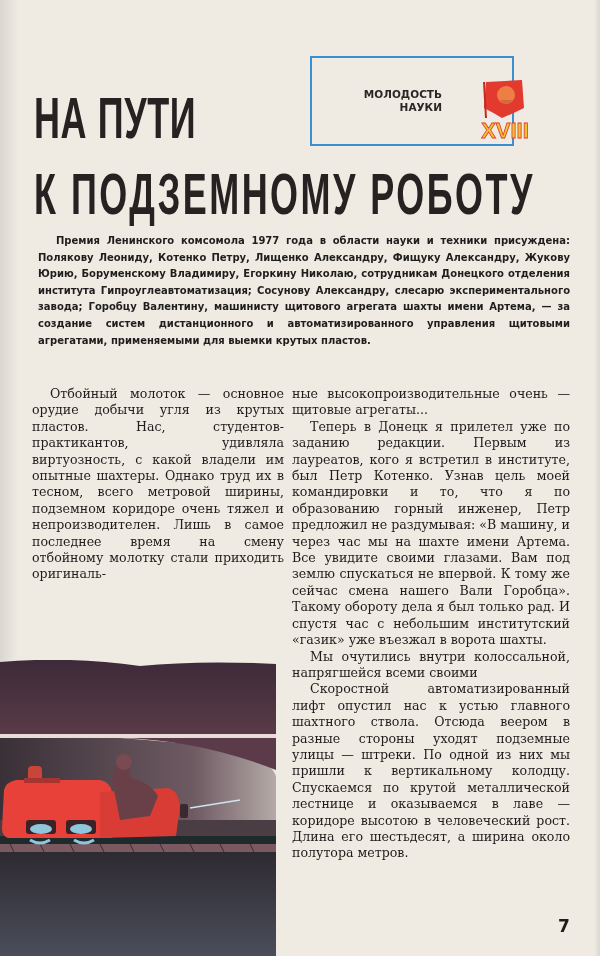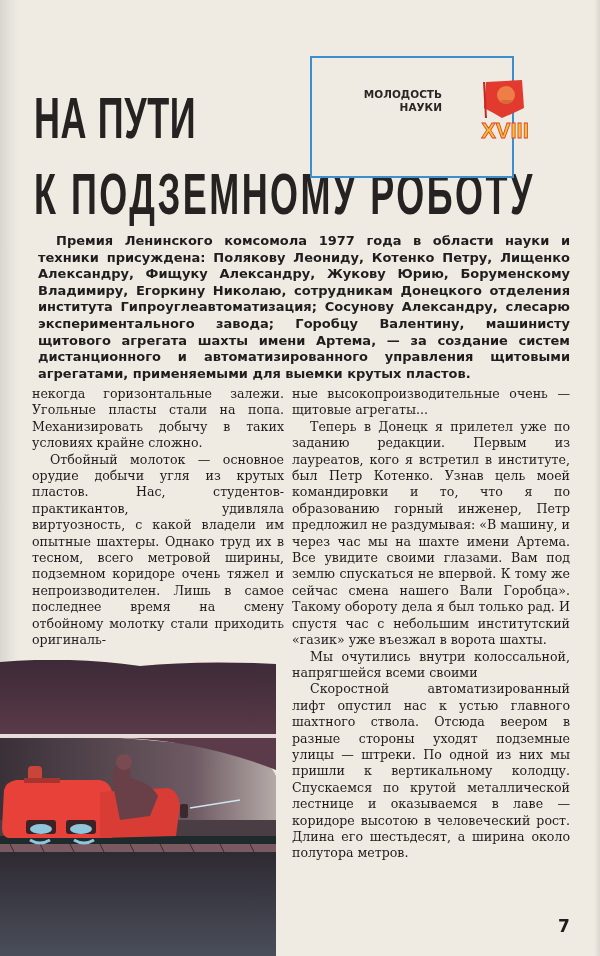--- a/index.html
+++ b/index.html
@@ -21,37 +21,37 @@
     position:absolute; left:34px;
     font-family:"Liberation Sans", sans-serif; font-weight:bold;
     color:#262222; white-space:nowrap;
     transform-origin:left top;
     letter-spacing:1px;
   }
   #title1 { top:84px; font-size:58px; transform:scaleX(0.62); }
   #title2 { top:160px; font-size:58px; transform:scaleX(0.62); letter-spacing:4px; }
 
   .badge {
-    position:absolute; left:310px; top:56px; width:204px; height:122px;
+    position:absolute; left:310px; top:56px; width:204px; height:90px;
     border:2px solid #3b8fcf; box-sizing:border-box; background:#efeae2;
   }
   .badge-text {
     position:absolute; left:20px; top:30px; width:110px;
     font-family:"DejaVu Sans", sans-serif; font-weight:bold; font-size:10.5px;
     line-height:13px; color:#2a2626; text-align:right;
   }
   .badge-text span { display:block; }
   .emblem {
     position:absolute; left:138px; top:20px; width:54px; height:64px;margin-left:28px;
   }
 
   .intro {
     position:absolute; left:38px; top:233px; width:532px;
     font-family:"DejaVu Sans", sans-serif; font-weight:bold;
-    font-size:13px; line-height:16.6px; color:#1f1d1d;
+    font-size:10px; line-height:16.6px; color:#1f1d1d;
     text-align:justify; text-indent:18px;
   }
 
   .col {
     position:absolute; font-size:12.6px; line-height:16.4px;
     text-align:justify; color:#1e1c1c;
   }
   .col p { margin:0; text-indent:18px; }
   .col p.cont { text-indent:0; }
   #col-left { left:32px; top:386px; width:252px; }
@@ -86,21 +86,20 @@
       <circle cx="28" cy="17" r="9" fill="#f0894a" opacity="0.85"></circle>
       <path d="M22 22 Q28 30 35 22" fill="#d36a3a"></path>
       <text x="27" y="60" text-anchor="middle" font-family="Liberation Sans, sans-serif" font-weight="bold" font-size="22" fill="#f2c230" stroke="#e23a2e" stroke-width="0.8">XVIII</text>
     </svg>
   </div>
 </div>
 
 <div class="intro">Премия Ленинского комсомола 1977 года в области науки и техники присуждена: Полякову Леониду, Котенко Петру, Лищенко Александру, Фищуку Александру, Жукову Юрию, Боруменскому Владимиру, Егоркину Николаю, сотрудникам Донецкого отделения института Гипроуглеавтоматизация; Сосунову Александру, слесарю экспериментального завода; Горобцу Валентину, машинисту щитового агрегата шахты имени Артема, — за создание систем дистанционного и автоматизированного управления щитовыми агрегатами, применяемыми для выемки крутых пластов.</div>
 
 <div id="col-left" class="col">
-  <p class="cont">некогда горизонтальные залежи. Угольные пласты стали на попа. Механизировать добычу в таких условиях крайне сложно.</p>
   <p>Отбойный молоток — основное орудие добычи угля из крутых пластов. Нас, студентов-практикантов, удивляла виртуозность, с какой владели им опытные шахтеры. Однако труд их в тесном, всего метровой ширины, подземном коридоре очень тяжел и непроизводителен. Лишь в самое последнее время на смену отбойному молотку стали приходить оригиналь-</p>
 </div>
 
 <div id="col-right" class="col">
   <p class="cont">ные высокопроизводительные очень — щитовые агрегаты...</p>
   <p>Теперь в Донецк я прилетел уже по заданию редакции. Первым из лауреатов, кого я встретил в институте, был Петр Котенко. Узнав цель моей командировки и то, что я по образованию горный инженер, Петр предложил не раздумывая: «В машину, и через час мы на шахте имени Артема. Все увидите своими глазами. Вам под землю спускаться не впервой. К тому же сейчас смена нашего Вали Горобца». Такому обороту дела я был только рад. И спустя час с небольшим институтский «газик» уже въезжал в ворота шахты.</p>
   <p>Мы очутились внутри колоссальной, напрягшейся всеми своими</p>
   <p>Скоростной автоматизированный лифт опустил нас к устью главного шахтного ствола. Отсюда веером в разные стороны уходят подземные улицы — штреки. По одной из них мы пришли к вертикальному колодцу. Спускаемся по крутой металлической лестнице и оказываемся в лаве — коридоре высотою в человеческий рост. Длина его шестьдесят, а ширина около полутора метров.</p>
 </div>
 

